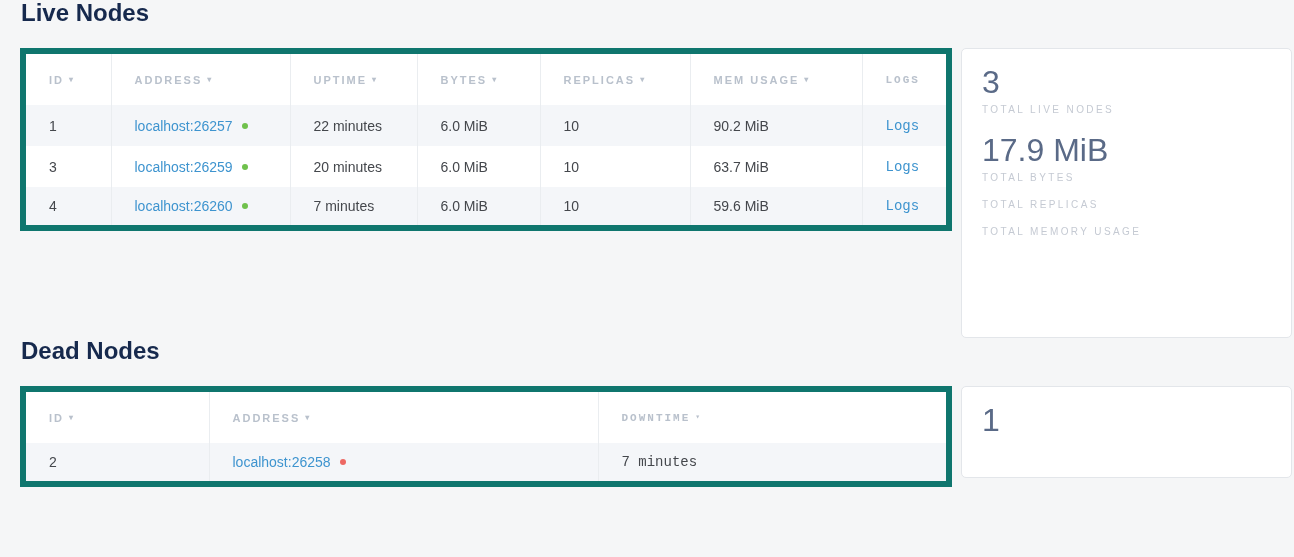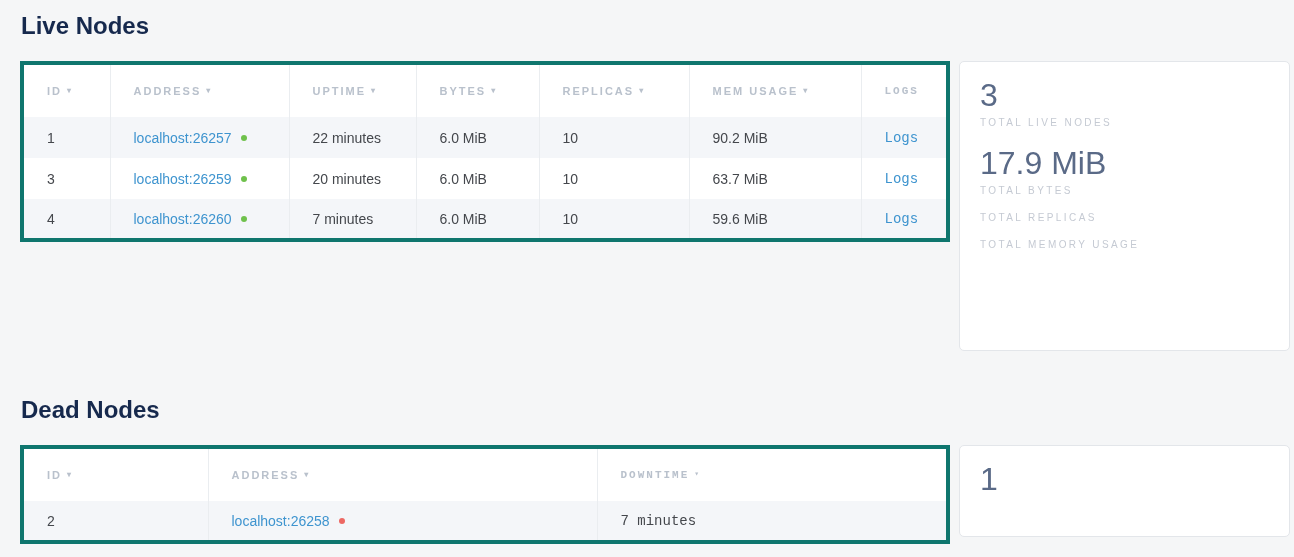--- a/index.html
+++ b/index.html
@@ -2,34 +2,34 @@
 <html><head>
 <meta charset="utf-8">
 <style>
   * { box-sizing: border-box; }
   html, body { margin: 0; padding: 0; }
   body {
     width: 1294px; height: 557px; overflow: hidden;
     background: #f5f6f7;
     font-family: "Liberation Sans", sans-serif;
   }
-  .page { padding: 13px 0 0 20px; }
+  .page { padding: 0 0 0 20px; }
 
   .section-title {
     font-size: 24px; font-weight: 700; color: #16294d;
     margin: 0 0 22px 1px; line-height: 26px;
   }
-  .section-dead { margin-top: 46px; }
+  .section-dead { }
 
   .section-body { display: flex; align-items: flex-start; }
 
   table.nodes-table {
     border-collapse: collapse; table-layout: fixed;
     width: 926px; background: #7f1d1d;
-    border: 4px solid #0f766e;
+    border: 6px solid #0f766e;
   }
   .nodes-table th {
     height: 54px; text-align: left; padding: 0 0 0 23px;
     font-size: 11px; font-weight: 700; letter-spacing: 2px;
     color: #b9c1cc; background: #ffffff;
     border-right: 1px solid #eaedf0;
     white-space: nowrap; overflow: hidden;
   }
   .nodes-table td {
     height: 41px; padding: 0 0 0 23px;

